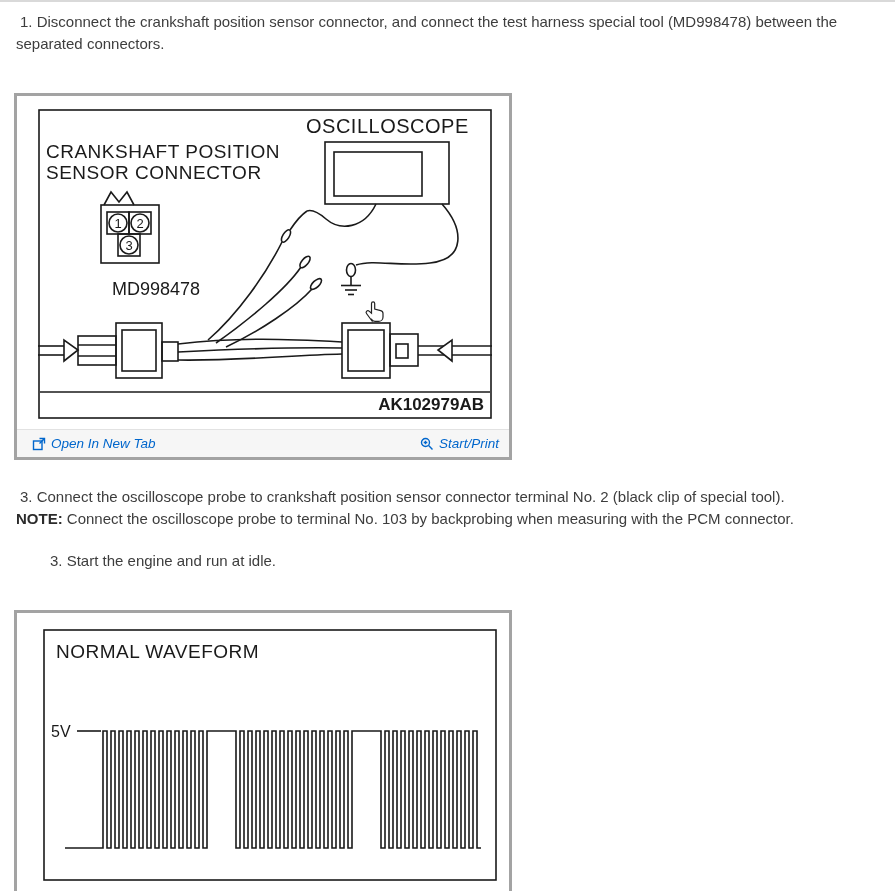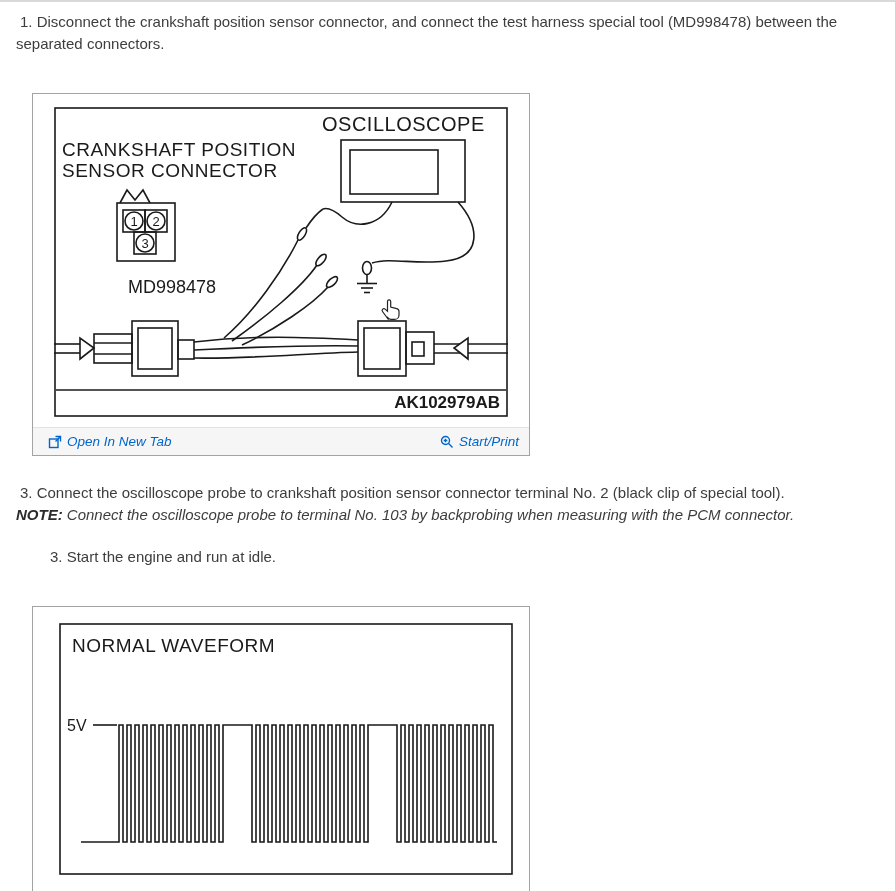--- a/index.html
+++ b/index.html
@@ -12,27 +12,27 @@
   }
   .top-line { height: 2px; background: #d9d9d9; }
 
   p.step, p.note {
     font-size: 15px; line-height: 22px; margin: 0;
     padding: 0 24px 0 16px;
   }
   p.step { text-indent: 4px; }
   #step1 { margin-top: 9px; }
   #step2 { margin-top: 26px; }
-  .note  { margin-top: 20px; padding-left: 34px; font-style: italic; }
+  .note  { margin-top: 20px; padding-left: 34px; }
   #step3 { margin-top: 20px; padding-left: 46px; }
   .note b { color: #2b2b2b; }
 
   .figure {
-    width: 498px; margin-left: 32px;
-    border: 1px solid #a3a3a3; background: #fff;
+    width: 498px; margin-left: 14px;
+    border: 3px solid #a3a3a3; background: #fff;
   }
   #figure1 { margin-top: 38px; }
   #figure2 { margin-top: 38px; height: 352px; }
 
   .figure-canvas  { padding: 13px 20px 10px 21px; }
   #figure2 .figure-canvas { padding: 16px 16px 0 26px; }
 
   .figure-footer {
     height: 28px; background: #f6f6f6; border-top: 1px solid #e2e2e2;
     display: flex; justify-content: space-between; align-items: center;

